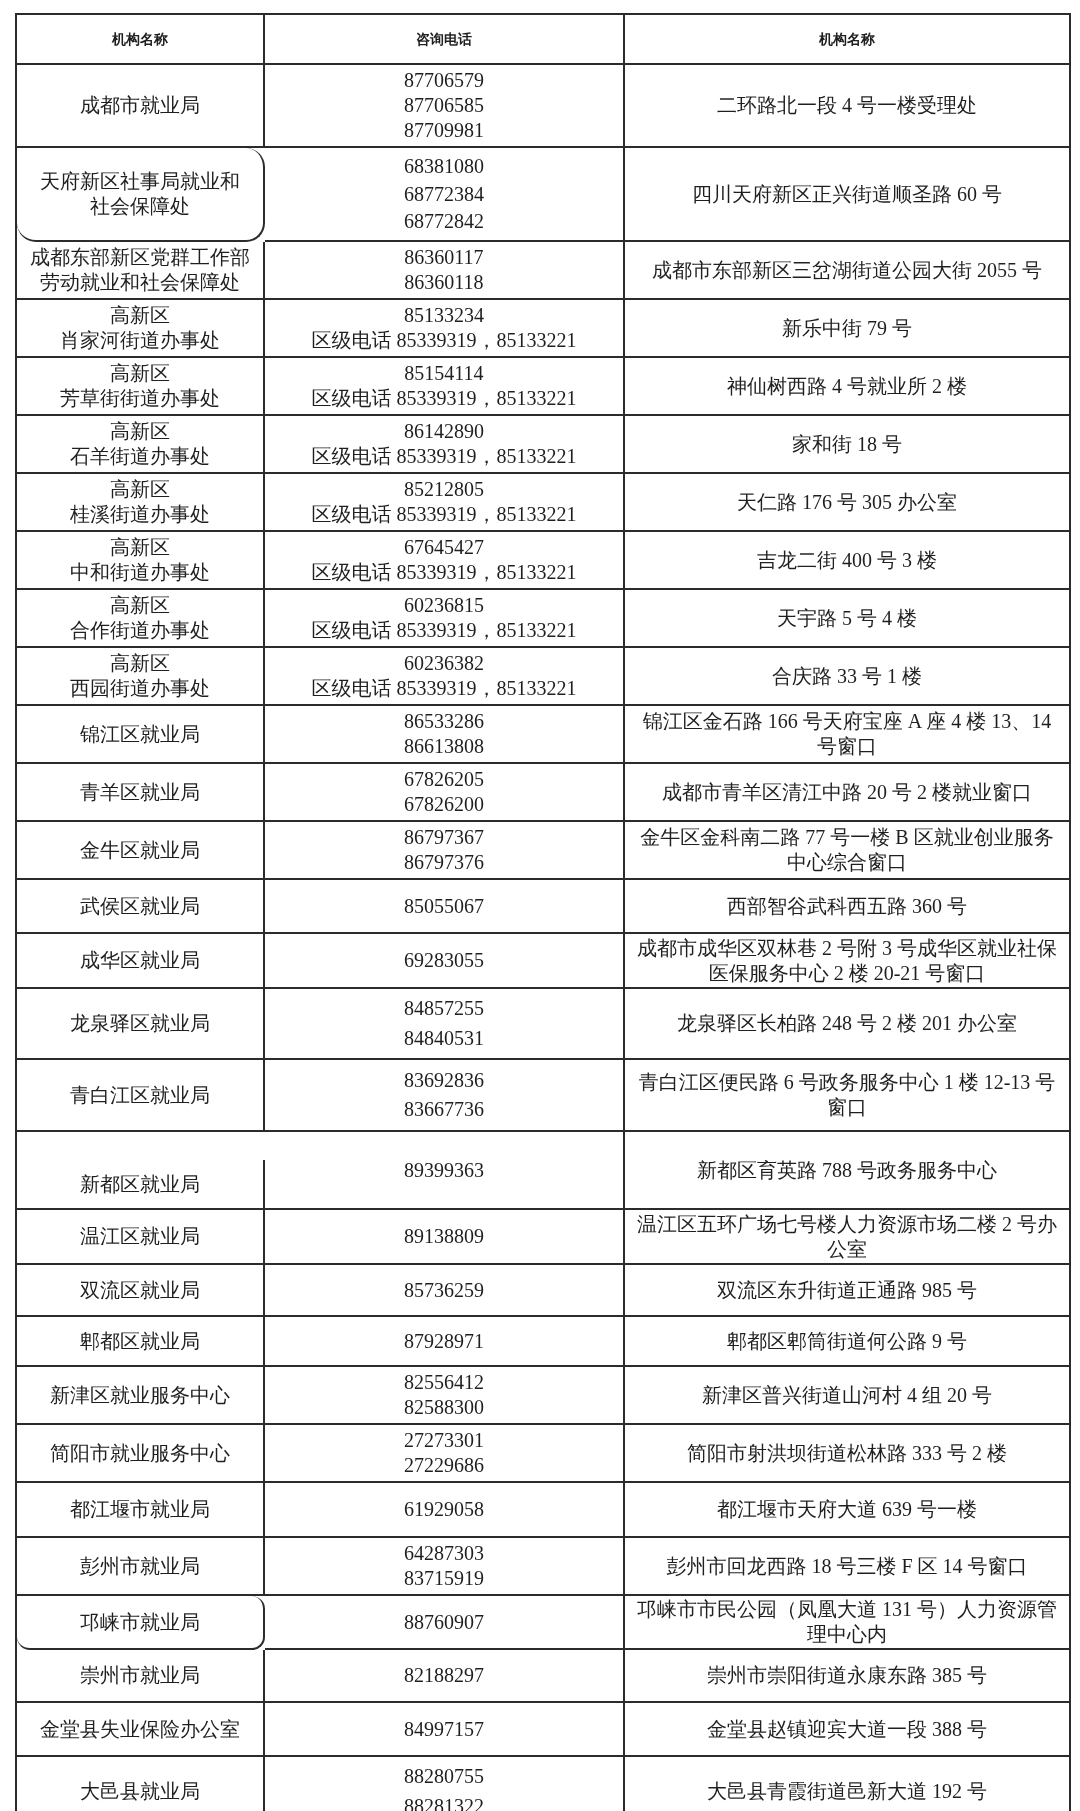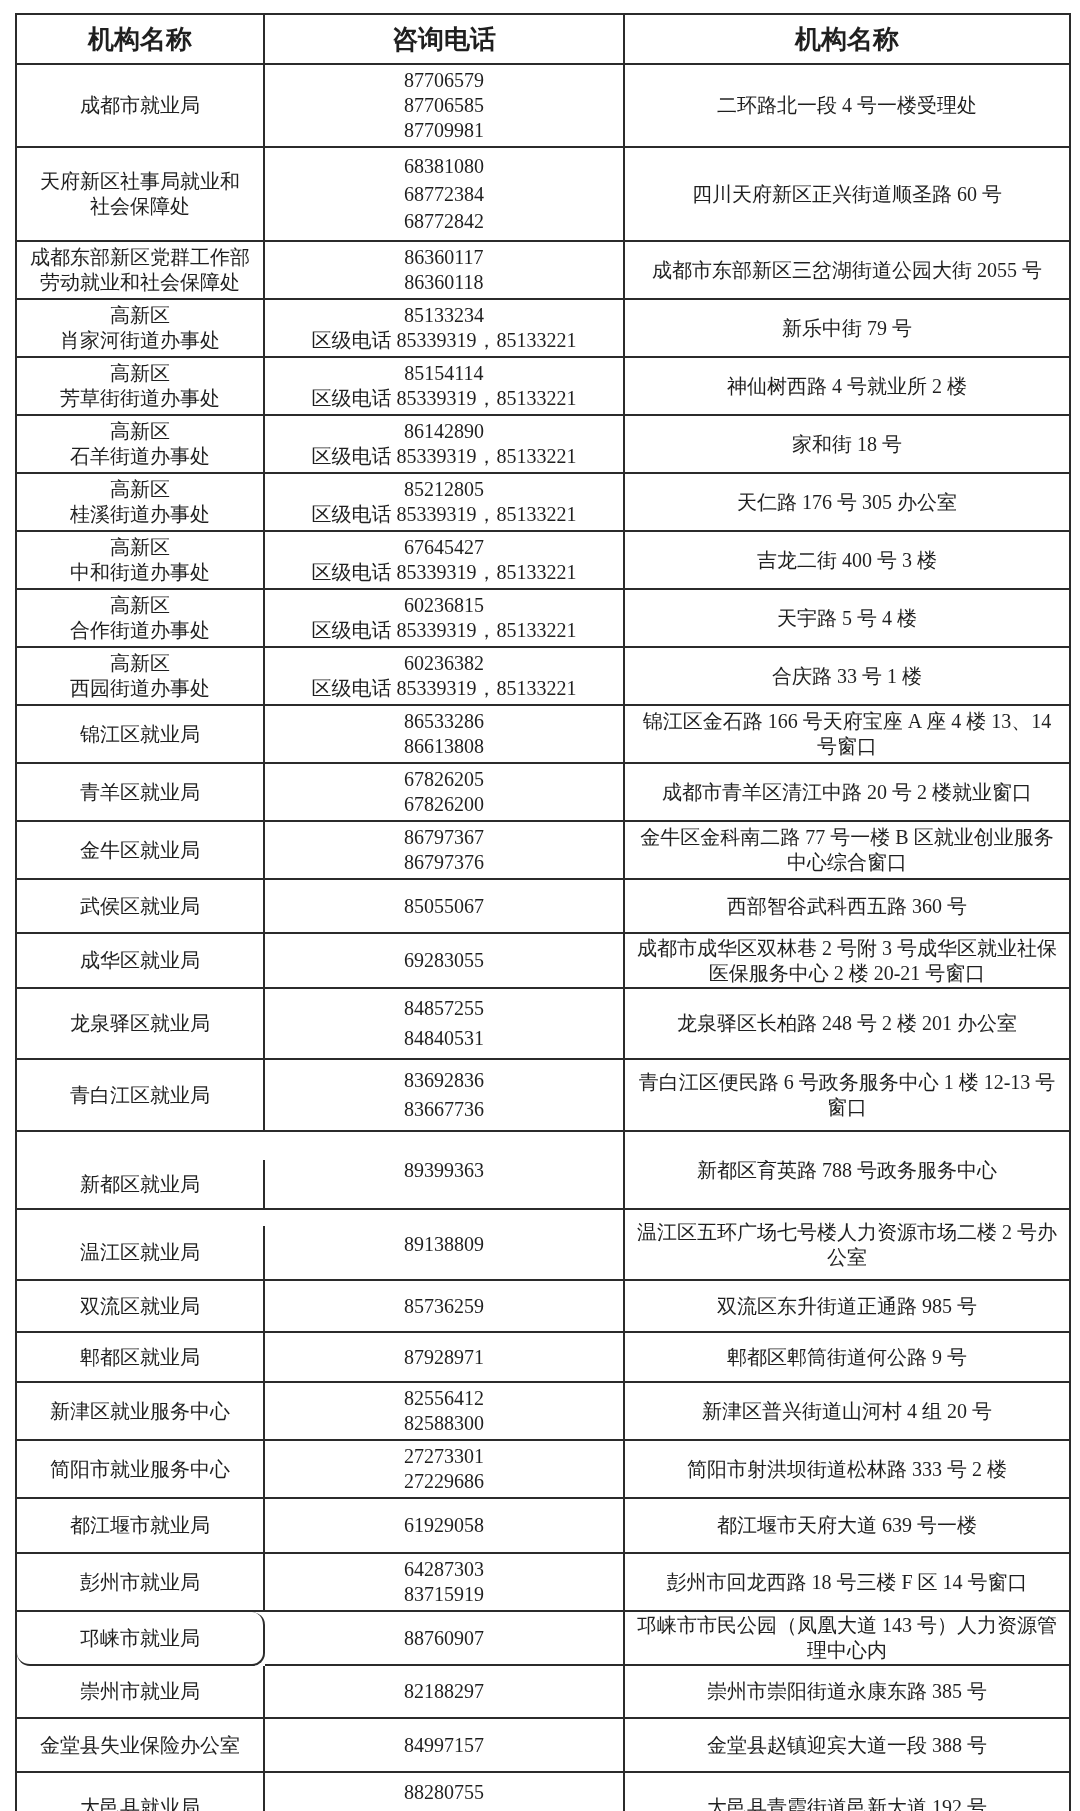--- a/index.html
+++ b/index.html
@@ -34,21 +34,21 @@
     justify-content:center;
     align-items:center;
     text-align:center;
     font-size:20px;
     line-height:25px;
     padding:1px 6px;
   }
   .header-cell{
     font-family:"Liberation Sans","DejaVu Sans",sans-serif;
     font-weight:bold;
-    font-size:26px;
+    font-size:14px;
     min-height:50px;
   }
   .phone-cell{
     justify-content:space-evenly;
     padding:3px 4px;
   }
   .address-cell{
     padding:1px 10px;
   }
   .cell-line{white-space:nowrap;}
@@ -64,21 +64,21 @@
       <div class="cell-line">成都市就业局</div>
     </div>
     <div class="cell phone-cell">
       <div class="cell-line">87706579</div>
       <div class="cell-line">87706585</div>
       <div class="cell-line">87709981</div>
     </div>
     <div class="cell address-cell">
       <div>二环路北一段 4 号一楼受理处</div>
     </div>
-    <div class="cell name-cell" style="min-height: 94px;">
+    <div class="cell name-cell" style="min-height: 94px; border-radius: 19px;">
       <div class="cell-line">天府新区社事局就业和</div>
       <div class="cell-line">社会保障处</div>
     </div>
     <div class="cell phone-cell">
       <div class="cell-line">68381080</div>
       <div class="cell-line">68772384</div>
       <div class="cell-line">68772842</div>
     </div>
     <div class="cell address-cell">
       <div>四川天府新区正兴街道顺圣路 60 号</div>
@@ -241,21 +241,21 @@
     </div>
     <div class="cell name-cell" style="min-height: 50px; margin-top: 28px;">
       <div class="cell-line">新都区就业局</div>
     </div>
     <div class="cell phone-cell">
       <div class="cell-line">89399363</div>
     </div>
     <div class="cell address-cell">
       <div>新都区育英路 788 号政务服务中心</div>
     </div>
-    <div class="cell name-cell" style="min-height: 55px; margin-top: 16px;">
+    <div class="cell name-cell" style="min-height: 55px;">
       <div class="cell-line">温江区就业局</div>
     </div>
     <div class="cell phone-cell">
       <div class="cell-line">89138809</div>
     </div>
     <div class="cell address-cell">
       <div>温江区五环广场七号楼人力资源市场二楼 2 号办公室</div>
     </div>
     <div class="cell name-cell" style="min-height: 52px;">
       <div class="cell-line">双流区就业局</div>
@@ -314,21 +314,21 @@
     <div class="cell address-cell">
       <div>彭州市回龙西路 18 号三楼 F 区 14 号窗口</div>
     </div>
     <div class="cell name-cell" style="min-height: 53px; border-radius: 13px;">
       <div class="cell-line">邛崃市就业局</div>
     </div>
     <div class="cell phone-cell">
       <div class="cell-line">88760907</div>
     </div>
     <div class="cell address-cell">
-      <div>邛崃市市民公园（凤凰大道 143 号）人力资源管理中心内</div>
+      <div>邛崃市市民公园（凤凰大道 131 号）人力资源管理中心内</div>
     </div>
     <div class="cell name-cell" style="min-height: 53px;">
       <div class="cell-line">崇州市就业局</div>
     </div>
     <div class="cell phone-cell">
       <div class="cell-line">82188297</div>
     </div>
     <div class="cell address-cell">
       <div>崇州市崇阳街道永康东路 385 号</div>
     </div>

